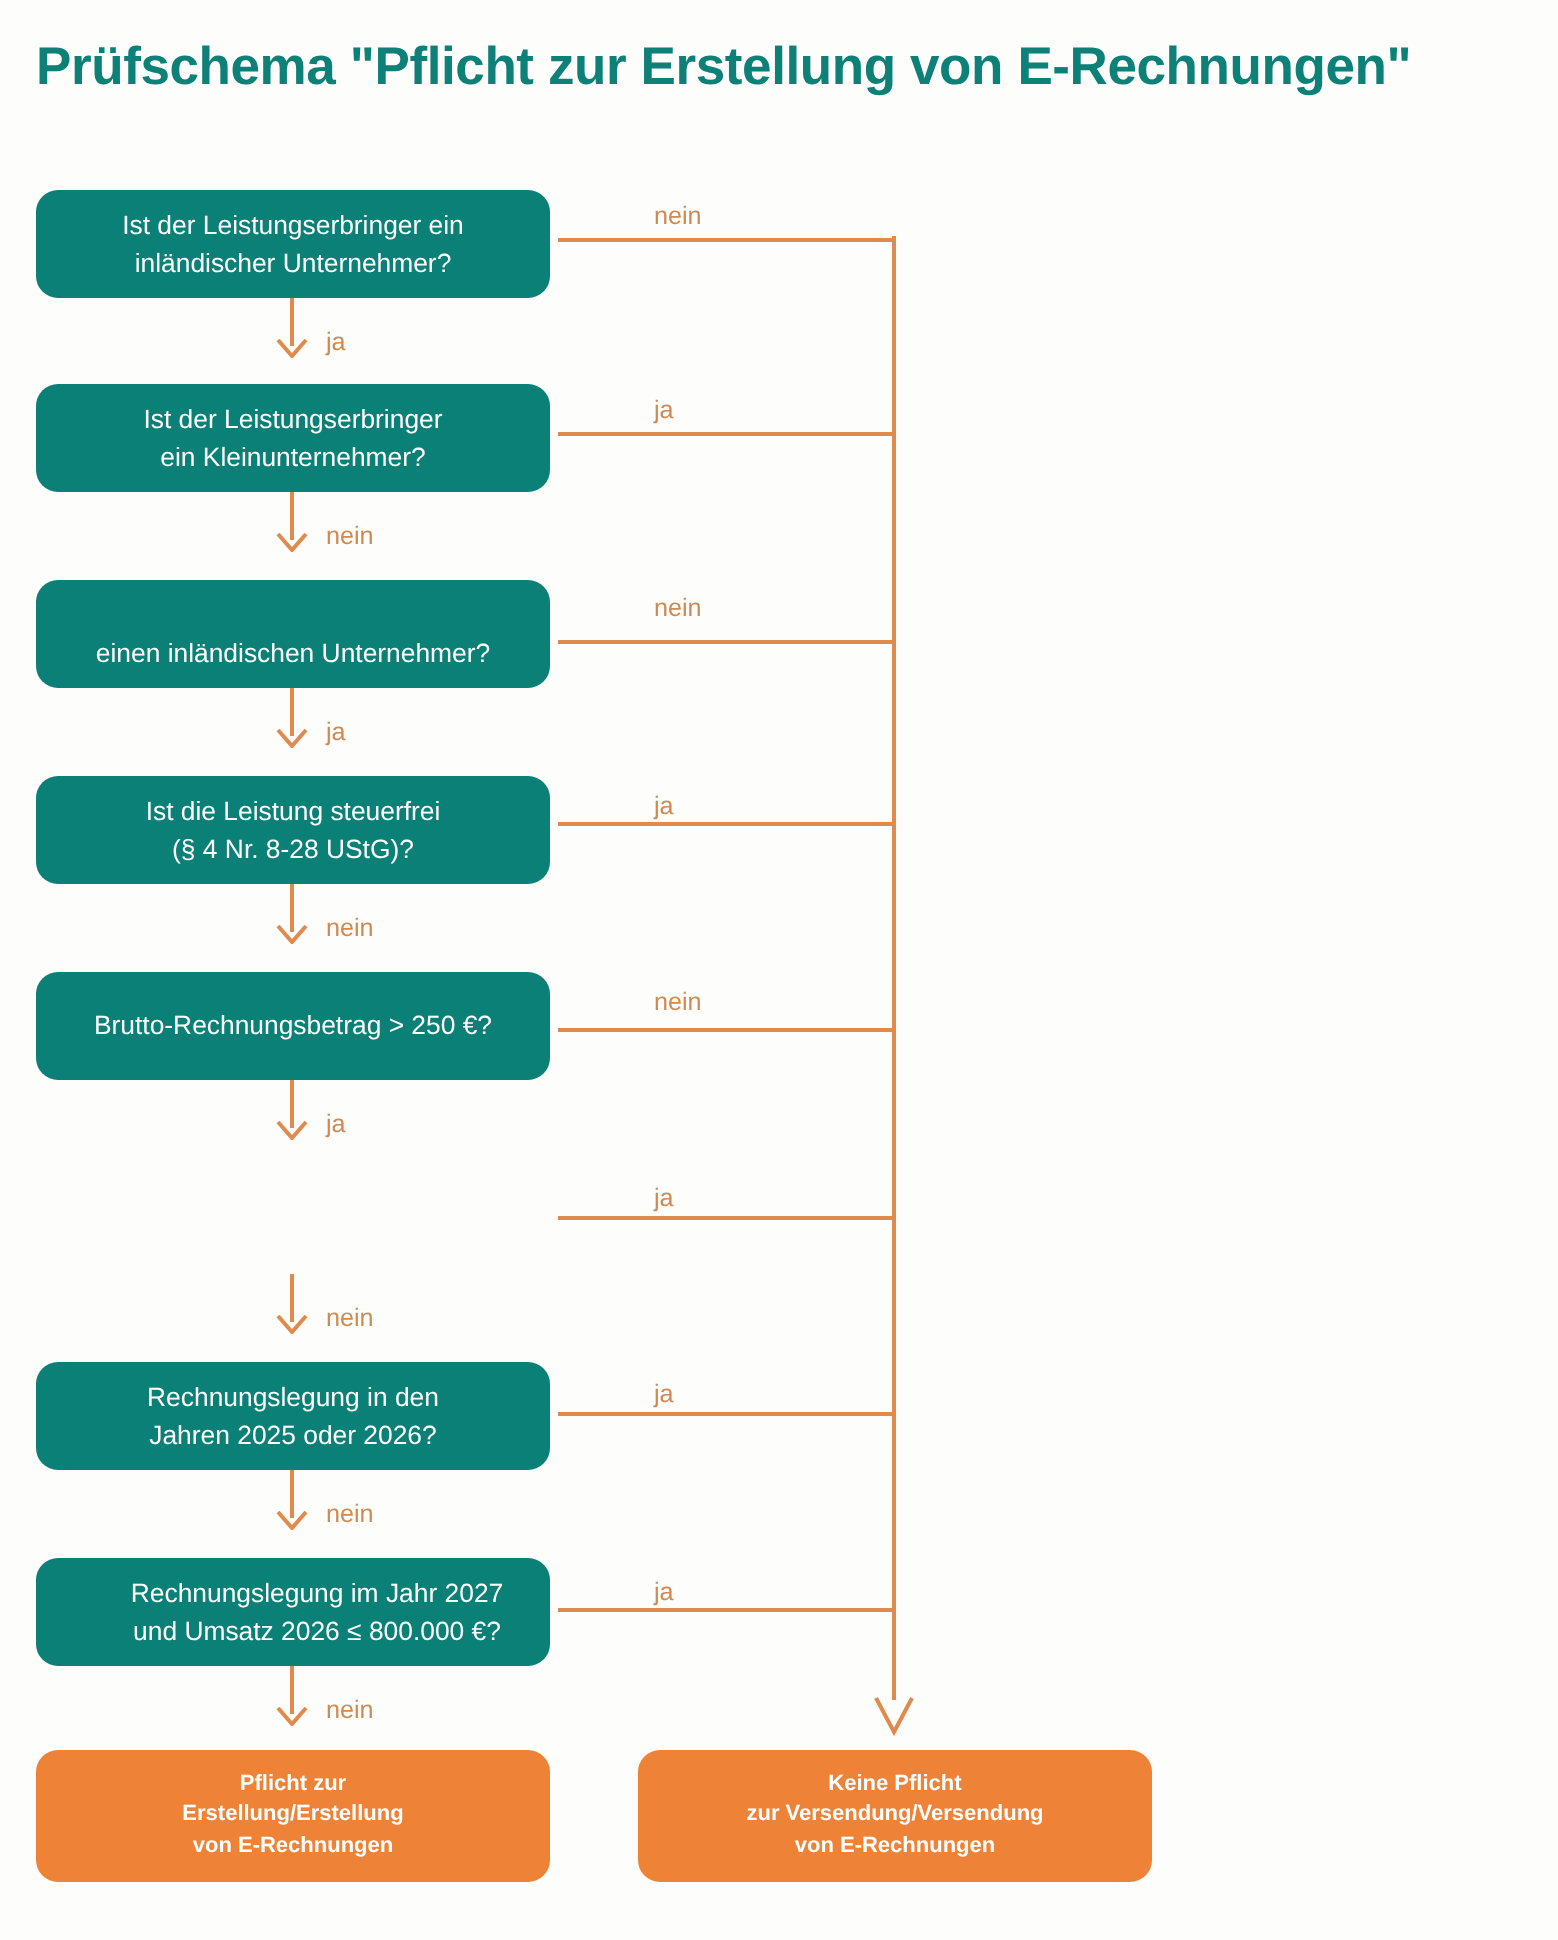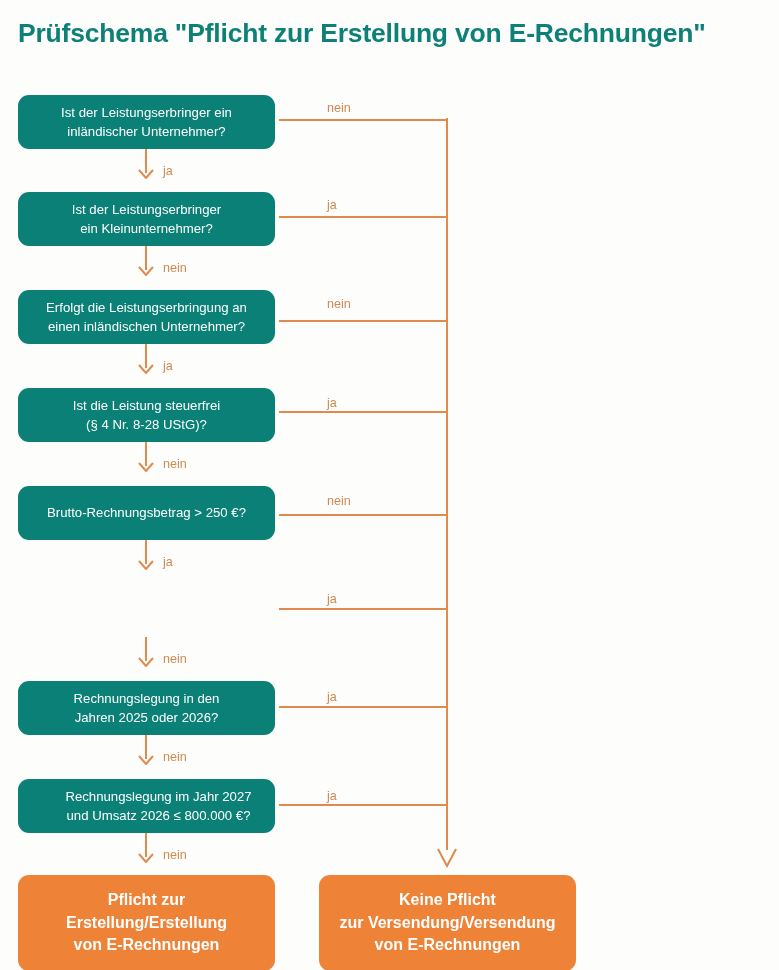--- a/index.html
+++ b/index.html
@@ -45,22 +45,22 @@
     left: 18px;
     width: 257px;
     height: 54px;
     font-size: 13.2px;
     font-weight: normal;
     line-height: 1.45;
   }
   .node.terminal {
     background: #ee8338;
     width: 257px;
-    height: 96px;
-    font-size: 16px;
+    height: 66px;
+    font-size: 11px;
     font-weight: bold;
     line-height: 1.42;
     top: 875px;
   }
   .node.terminal.left  { left: 18px; }
   .node.terminal.right { left: 319px; }
 
   
   .vline {
     position: absolute;
@@ -152,21 +152,21 @@
     <svg width="16" height="10" viewBox="0 0 16 10">
         <path d="M1 1 L8 9 L15 1" fill="none" stroke="#e08a4e" stroke-width="2"></path>
       </svg>
   </div>
   <div class="steplabel" style="top:261px;">nein</div>
   <div class="hline" style="top:216px;"></div>
   <div class="hlabel" style="top:198px;">ja</div>
 
   <div class="node decision" style="top:290px;">
     <span>
-      <span>Erfolgt die Leistungserbringung an</span><br>
+      <br>
       <span>einen inländischen Unternehmer?</span>
     </span>
   </div>
   <div class="vline" style="top:344px;height:24px;"></div>
   <div class="vhead" style="top:364px;">
     <svg width="16" height="10" viewBox="0 0 16 10">
         <path d="M1 1 L8 9 L15 1" fill="none" stroke="#e08a4e" stroke-width="2"></path>
       </svg>
   </div>
   <div class="steplabel" style="top:359px;">ja</div>

